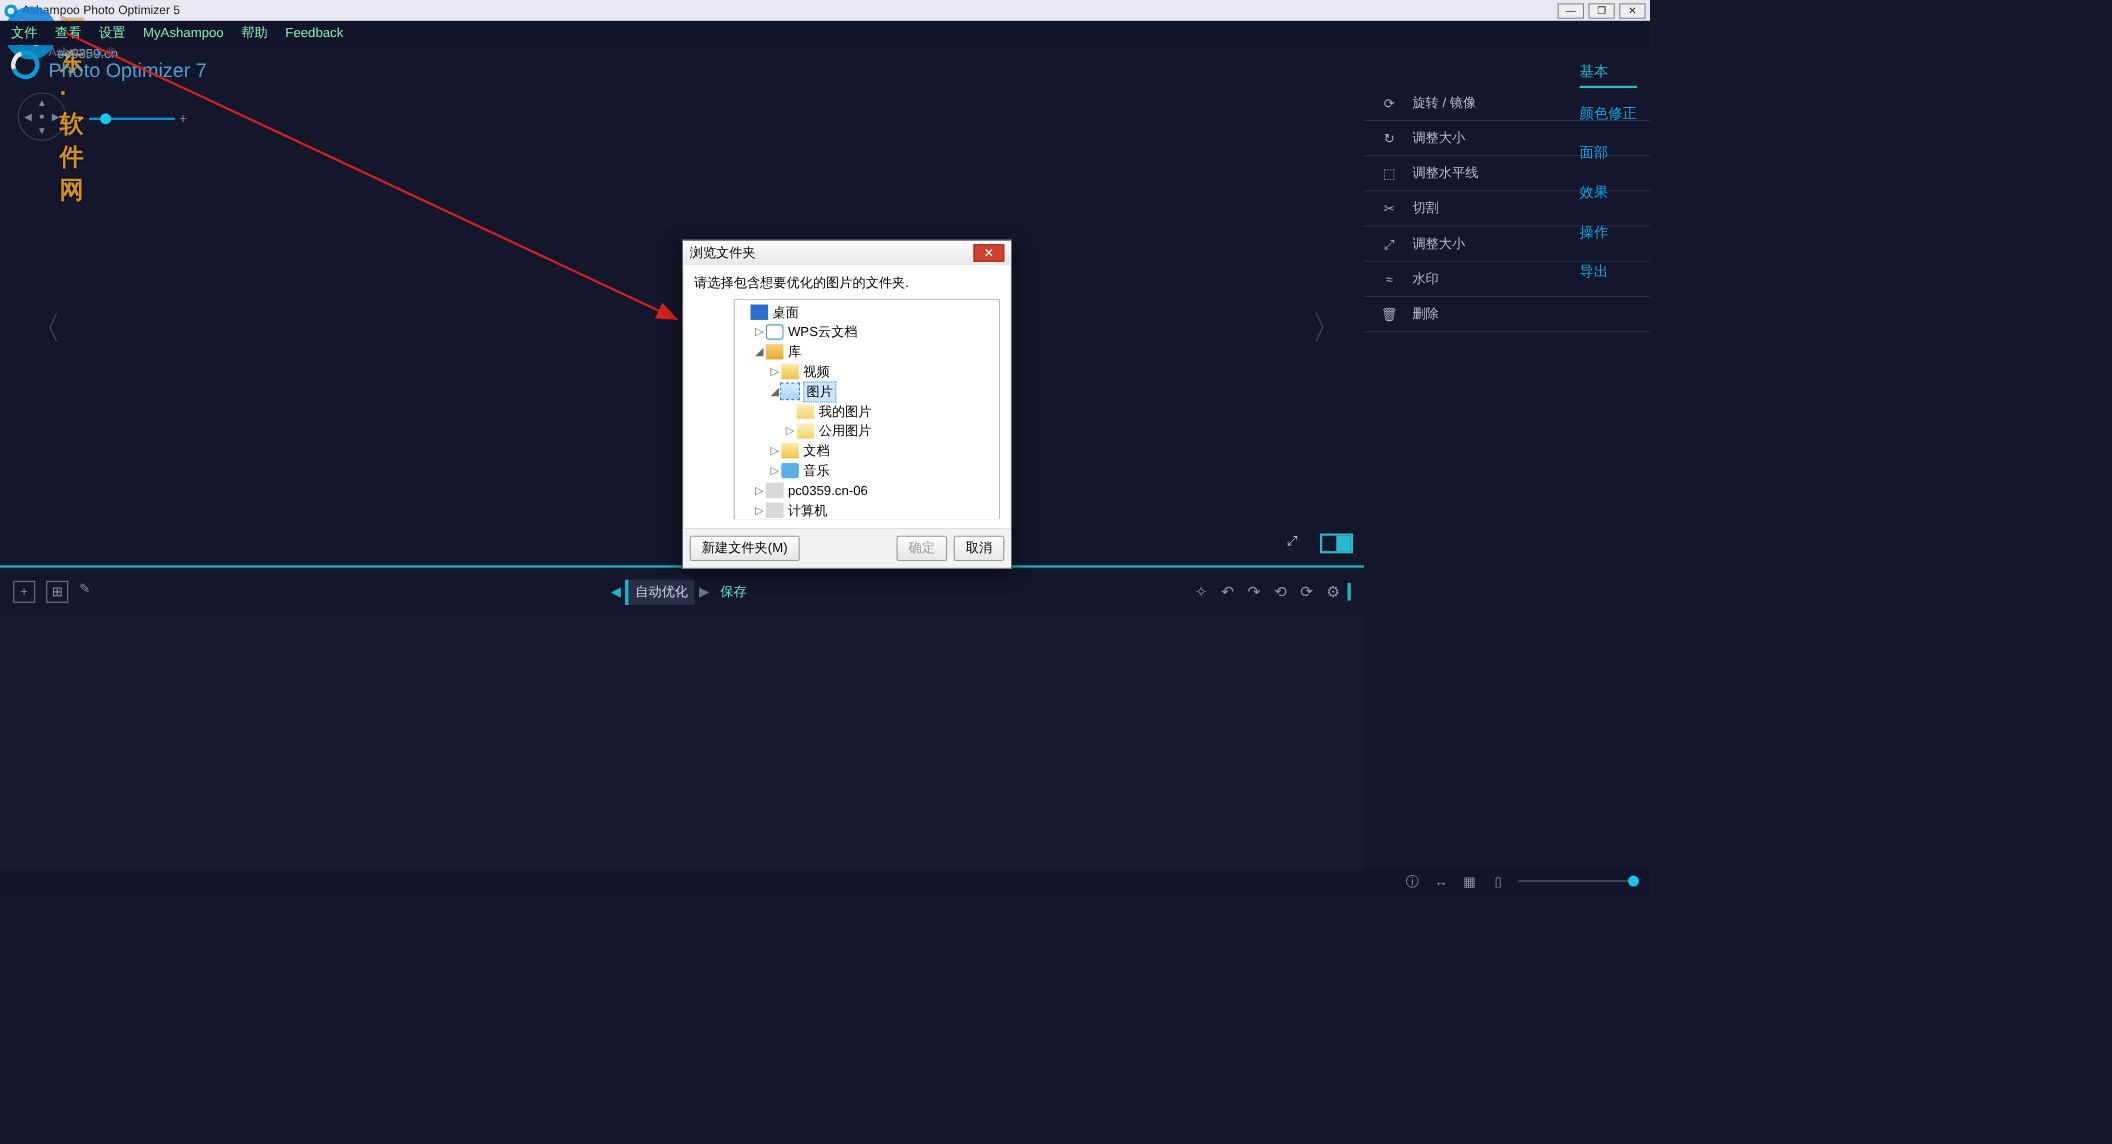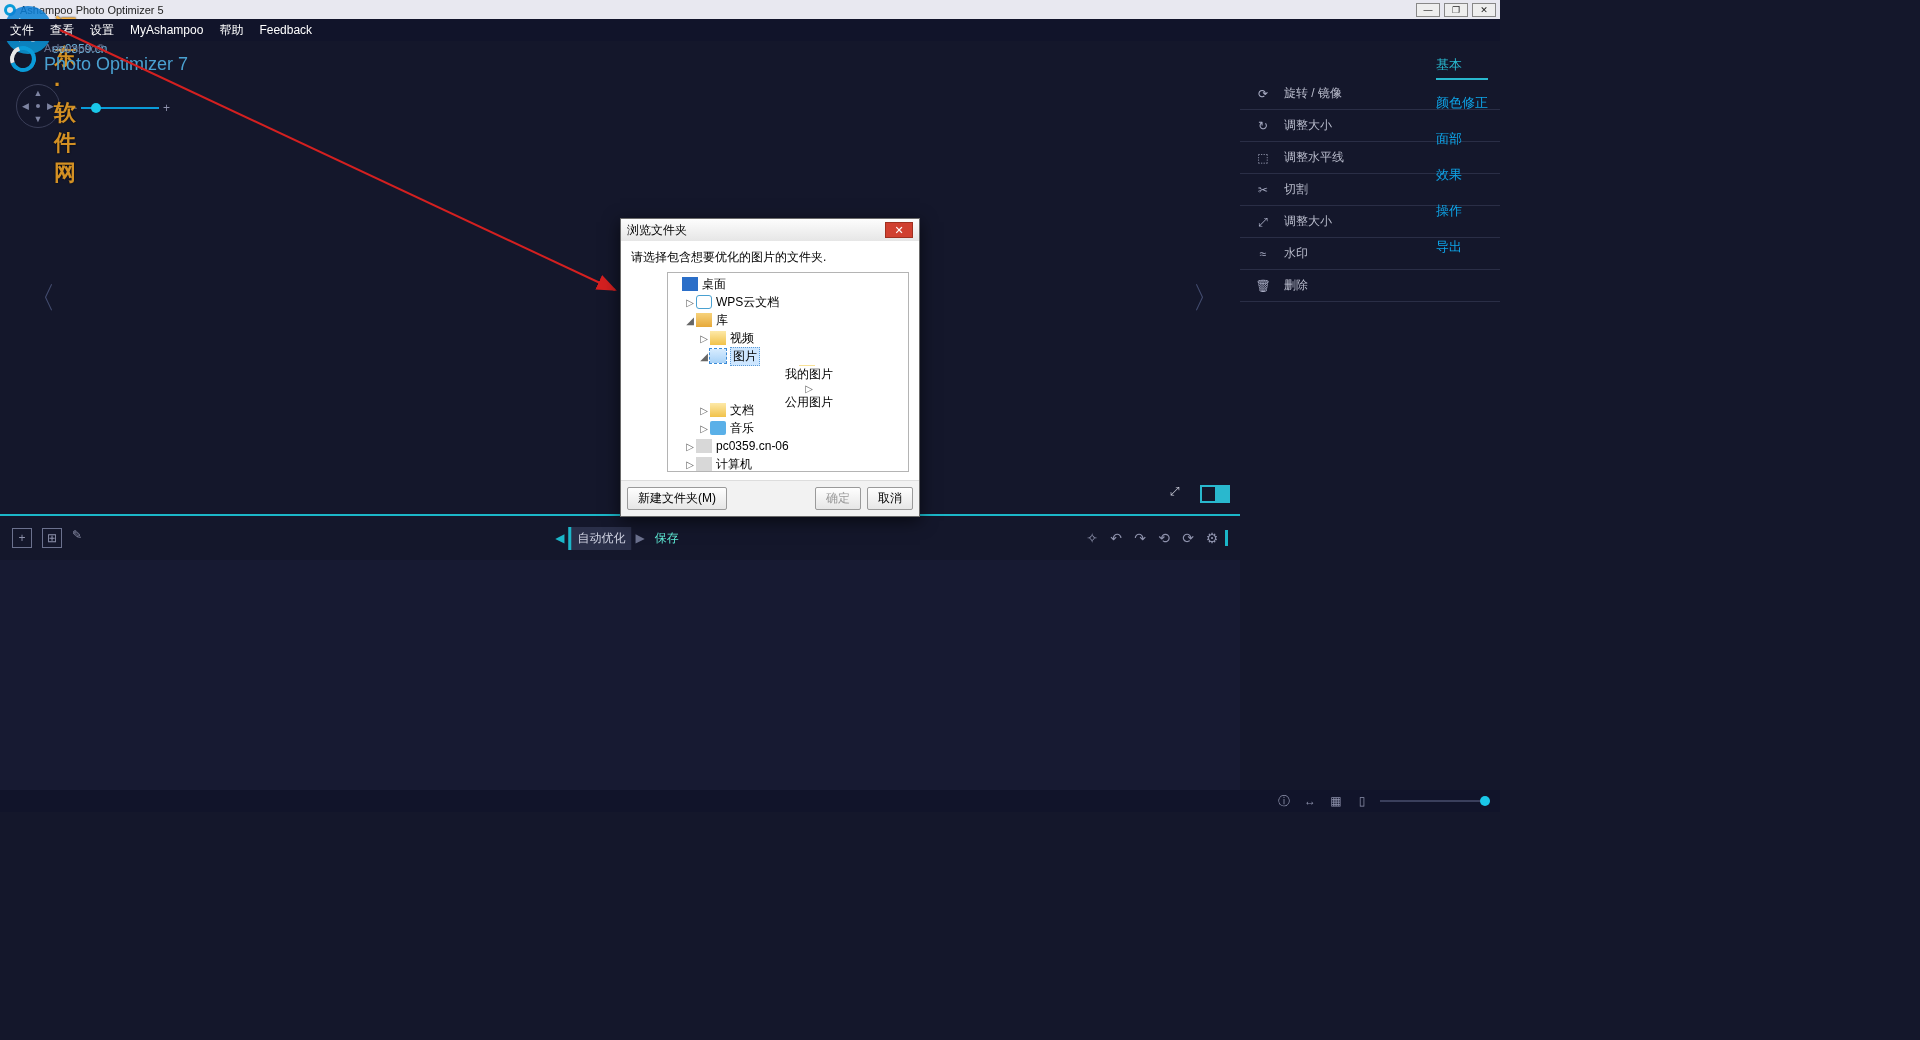--- a/index.html
+++ b/index.html
@@ -5,21 +5,21 @@
 * { margin:0; padding:0; box-sizing:border-box; font-family:"Microsoft YaHei","Segoe UI",sans-serif; }
 body { background:#14172b; color:#c7c9d6; width:1500px; height:812px; overflow:hidden; position:relative; font-size:12px; }
 
 
 .titlebar { height:19px; background:#e8e8f0; display:flex; align-items:center; padding:0 4px; color:#222; font-size:11px; }
 .titlebar .logo-o { width:12px; height:12px; border-radius:50%; border:3px solid #0a9bd8; margin-right:4px; }
 .titlebar .spacer { flex:1; }
 .winbtn { width:24px; height:14px; border:1px solid #888; margin-left:4px; display:flex; align-items:center; justify-content:center; font-size:9px; background:#eee; cursor:default; }
 
 
-.menubar { height:22px; background:#11142a; display:flex; align-items:center; padding:0 10px; gap:16px; font-size:12px; color:#ffffff; position:relative; z-index:3; }
+.menubar { height:22px; background:#11142a; display:flex; align-items:center; padding:0 10px; gap:16px; font-size:12px; color:#86efac; position:relative; z-index:3; }
 .menuitem { cursor:default; }
 
 
 .watermark { position:absolute; top:6px; left:4px; z-index:2; pointer-events:none; }
 .watermark .circle { width:48px; height:48px; border-radius:50%; background:linear-gradient(180deg,#0a7bd6,#0a9bd8); display:flex; align-items:center; justify-content:center; color:#fff; font-weight:bold; font-size:24px; opacity:.85; }
 .watermark .txt1 { position:absolute; left:50px; top:6px; color:#f5a623; font-weight:bold; font-size:22px; text-shadow:0 0 2px #000; opacity:.85; }
 .watermark .txt2 { position:absolute; left:48px; top:36px; color:#7fd3ff; font-size:12px; opacity:.8; }
 
 
 .brand { position:absolute; left:44px; top:42px; z-index:3; }
@@ -113,21 +113,21 @@
 .ic.music { background:#5ab0e8; border-radius:2px; }
 .ic.pc { background:#d8d8d8; }
 .node.selected { }
 .node.selected .lbl { background:#cde6ff; border:1px dotted #5a9bd8; padding:0 2px; }
 .dlg-btns { display:flex; gap:6px; padding:6px; justify-content:flex-end; background:#f2f2f2; border-top:1px solid #ddd; }
 .dlg-btns button { font-size:12px; padding:2px 10px; background:linear-gradient(#fefefe,#e6e6e6); border:1px solid #9a9a9a; border-radius:2px; cursor:default; }
 .dlg-btns button:disabled { color:#999; }
 .dlg-btns .newf { margin-right:auto; }
 .ind1 { padding-left:14px; }
 .ind2 { padding-left:28px; }
-.ind3 { padding-left:42px;flex-direction:column; }
+.ind3 { padding-left:42px; }
 </style>
 </head>
 <body>
 
 <div class="titlebar">
   <span class="logo-o"></span>
   <span>Ashampoo Photo Optimizer 5</span>
   <span class="spacer"></span>
   <span class="winbtn">—</span>
   <span class="winbtn">❐</span>

